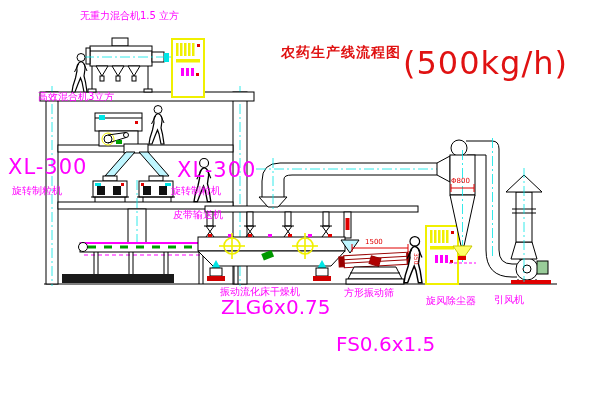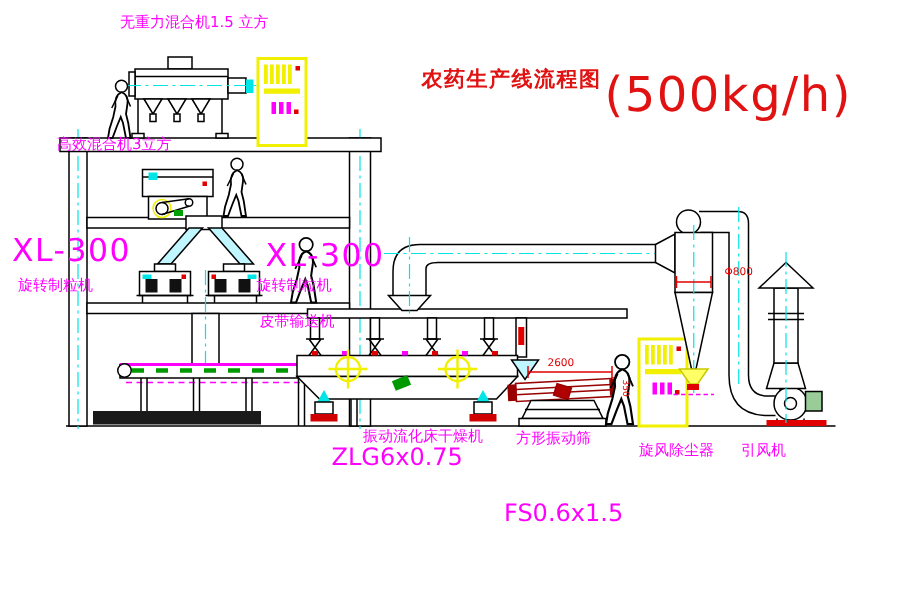--- a/index.html
+++ b/index.html
@@ -5,21 +5,21 @@
   html,body{margin:0;padding:0;background:#fff;}
   .canvas{position:relative;width:600px;height:403px;background:#ffffff;overflow:hidden;
           font-family:"DejaVu Sans",sans-serif;}
   .canvas svg{position:absolute;left:0;top:0;}
   .lbl{position:absolute;color:#ff00ff;white-space:nowrap;line-height:1.05;}
   .dim{position:absolute;color:#e00000;white-space:nowrap;line-height:1;}
   .dim.vert{writing-mode:vertical-rl;}
   .title{position:absolute;left:281px;top:44px;color:#e01212;display:flex;align-items:flex-start;gap:2px;}
   .title .zh{font-size:14px;font-weight:bold;letter-spacing:1px;}
   .title .cap{font-size:32px;font-weight:400;letter-spacing:1px;}
-  .fs10{font-size:10px;} .fs16{font-size:16px;} .fs18{font-size:21px;letter-spacing:1px;}
+  .fs10{font-size:10px;} .fs16{font-size:20px;} .fs18{font-size:21px;letter-spacing:1px;}
   .fs7{font-size:7px;} .fs6{font-size:6px;}
 </style>
 </head>
 <body>
 
 <div class="canvas">
 
 <svg width="600" height="403" viewBox="0 0 600 403" fill="none" stroke="#000" stroke-width="1">
   <defs>
     <g id="person-shape">
@@ -289,24 +289,24 @@
   <span class="cap">(500kg/h)</span>
 </div>
 
 <div class="lbl fs10" style="left:80px;top:11px;">无重力混合机1.5 立方</div>
 <div class="lbl fs10" style="left:38px;top:92px;">高效混合机3立方</div>
 <div class="lbl fs18" style="left:8px;top:156px;">XL-300</div>
 <div class="lbl fs10" style="left:12px;top:186px;">旋转制粒机</div>
 <div class="lbl fs18" style="left:177px;top:159px;">XL-300</div>
 <div class="lbl fs10" style="left:171px;top:186px;">旋转制粒机</div>
 <div class="lbl fs10" style="left:129px;top:210px;padding-left:44px;">皮带输送机</div>
-<div class="lbl fs10" style="left:242px;top:287px;">振动流化床干燥机</div>
+<div class="lbl fs10" style="left:220px;top:287px;">振动流化床干燥机</div>
 <div class="lbl fs16" style="left:221px;top:297px;">ZLG6x0.75</div>
 <div class="lbl fs10" style="left:344px;top:288px;">方形振动筛</div>
 <div class="lbl fs16" style="left:336px;top:298px;margin-top:36px;">FS0.6x1.5</div>
 <div class="lbl fs10" style="left:426px;top:296px;">旋风除尘器</div>
-<div class="lbl fs10" style="left:494px;top:296px;">引风机</div>
-
-<div class="dim fs7" style="left:451px;top:178px;margin-left:32px;">Φ800</div>
-<div class="dim fs7" style="left:365px;top:239px;">2600</div>
+<div class="lbl fs10" style="left:494px;top:296px;font-family:Liberation Mono, monospace;">引风机</div>
+
+<div class="dim fs7" style="left:451px;top:178px;">Φ800</div>
+<div class="dim fs7" style="left:365px;top:239px;">1500</div>
 <div class="dim vert fs6" style="left:413px;top:253px;">350</div>
 
 </div>
 
 </body></html>

